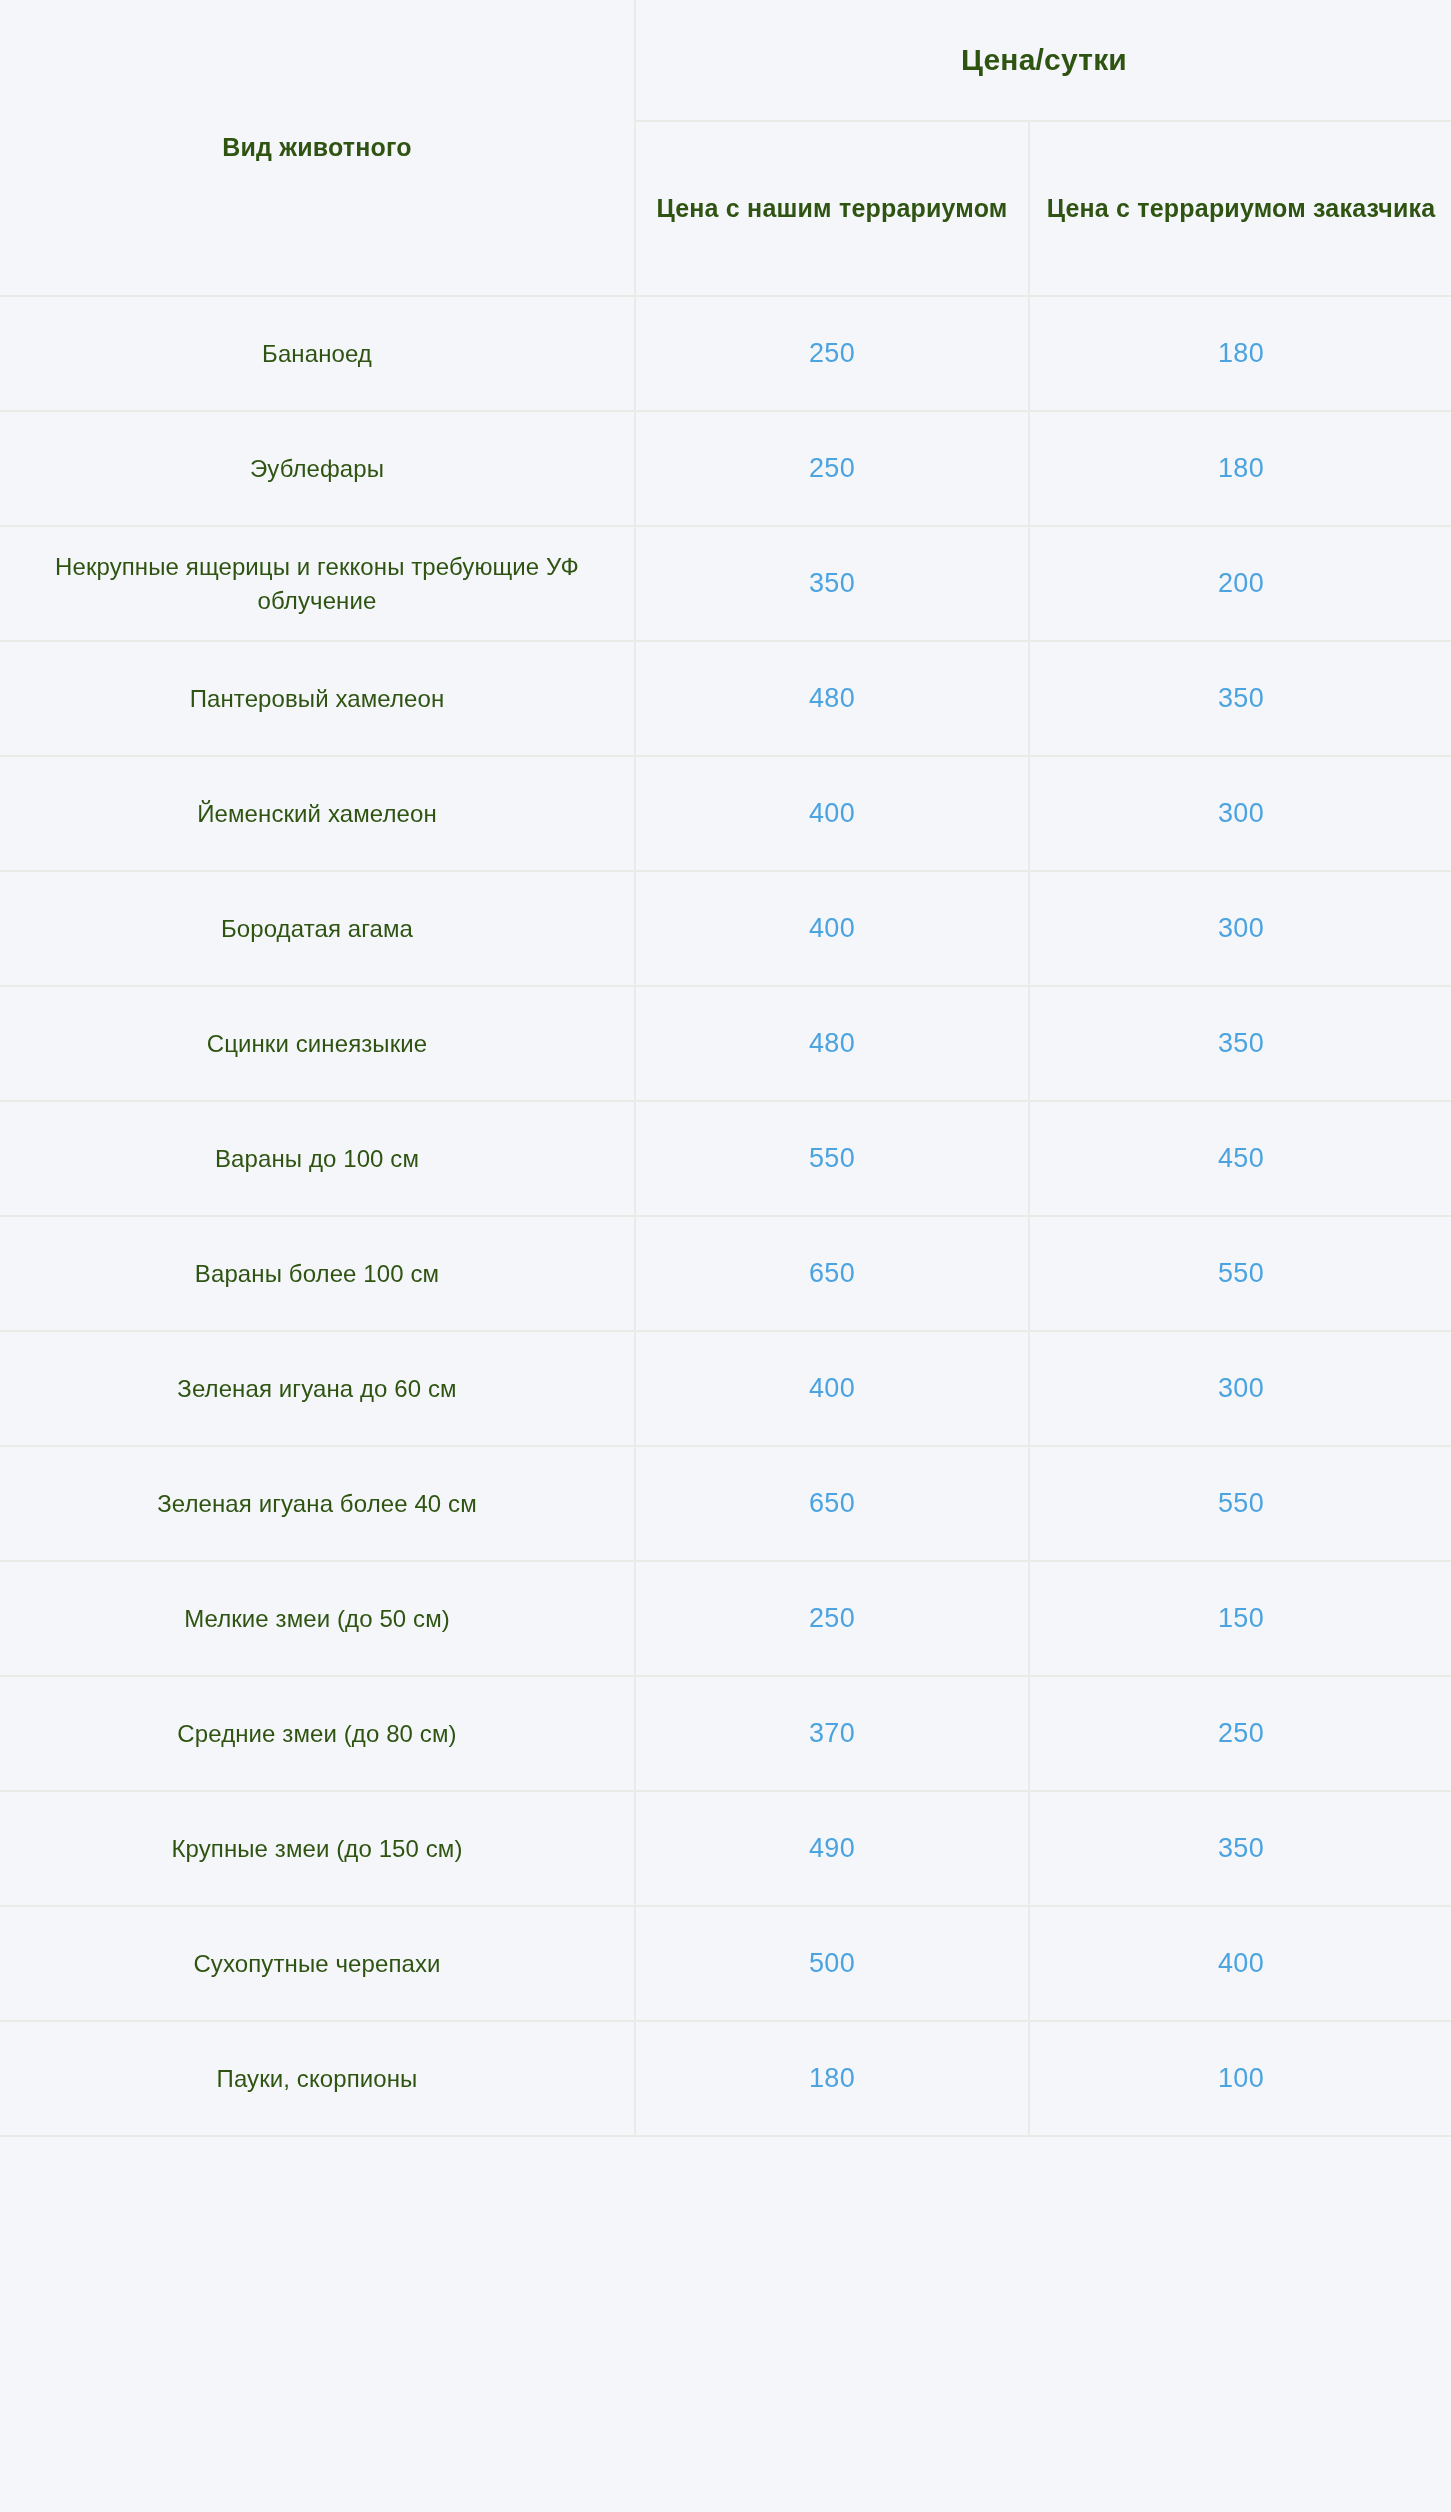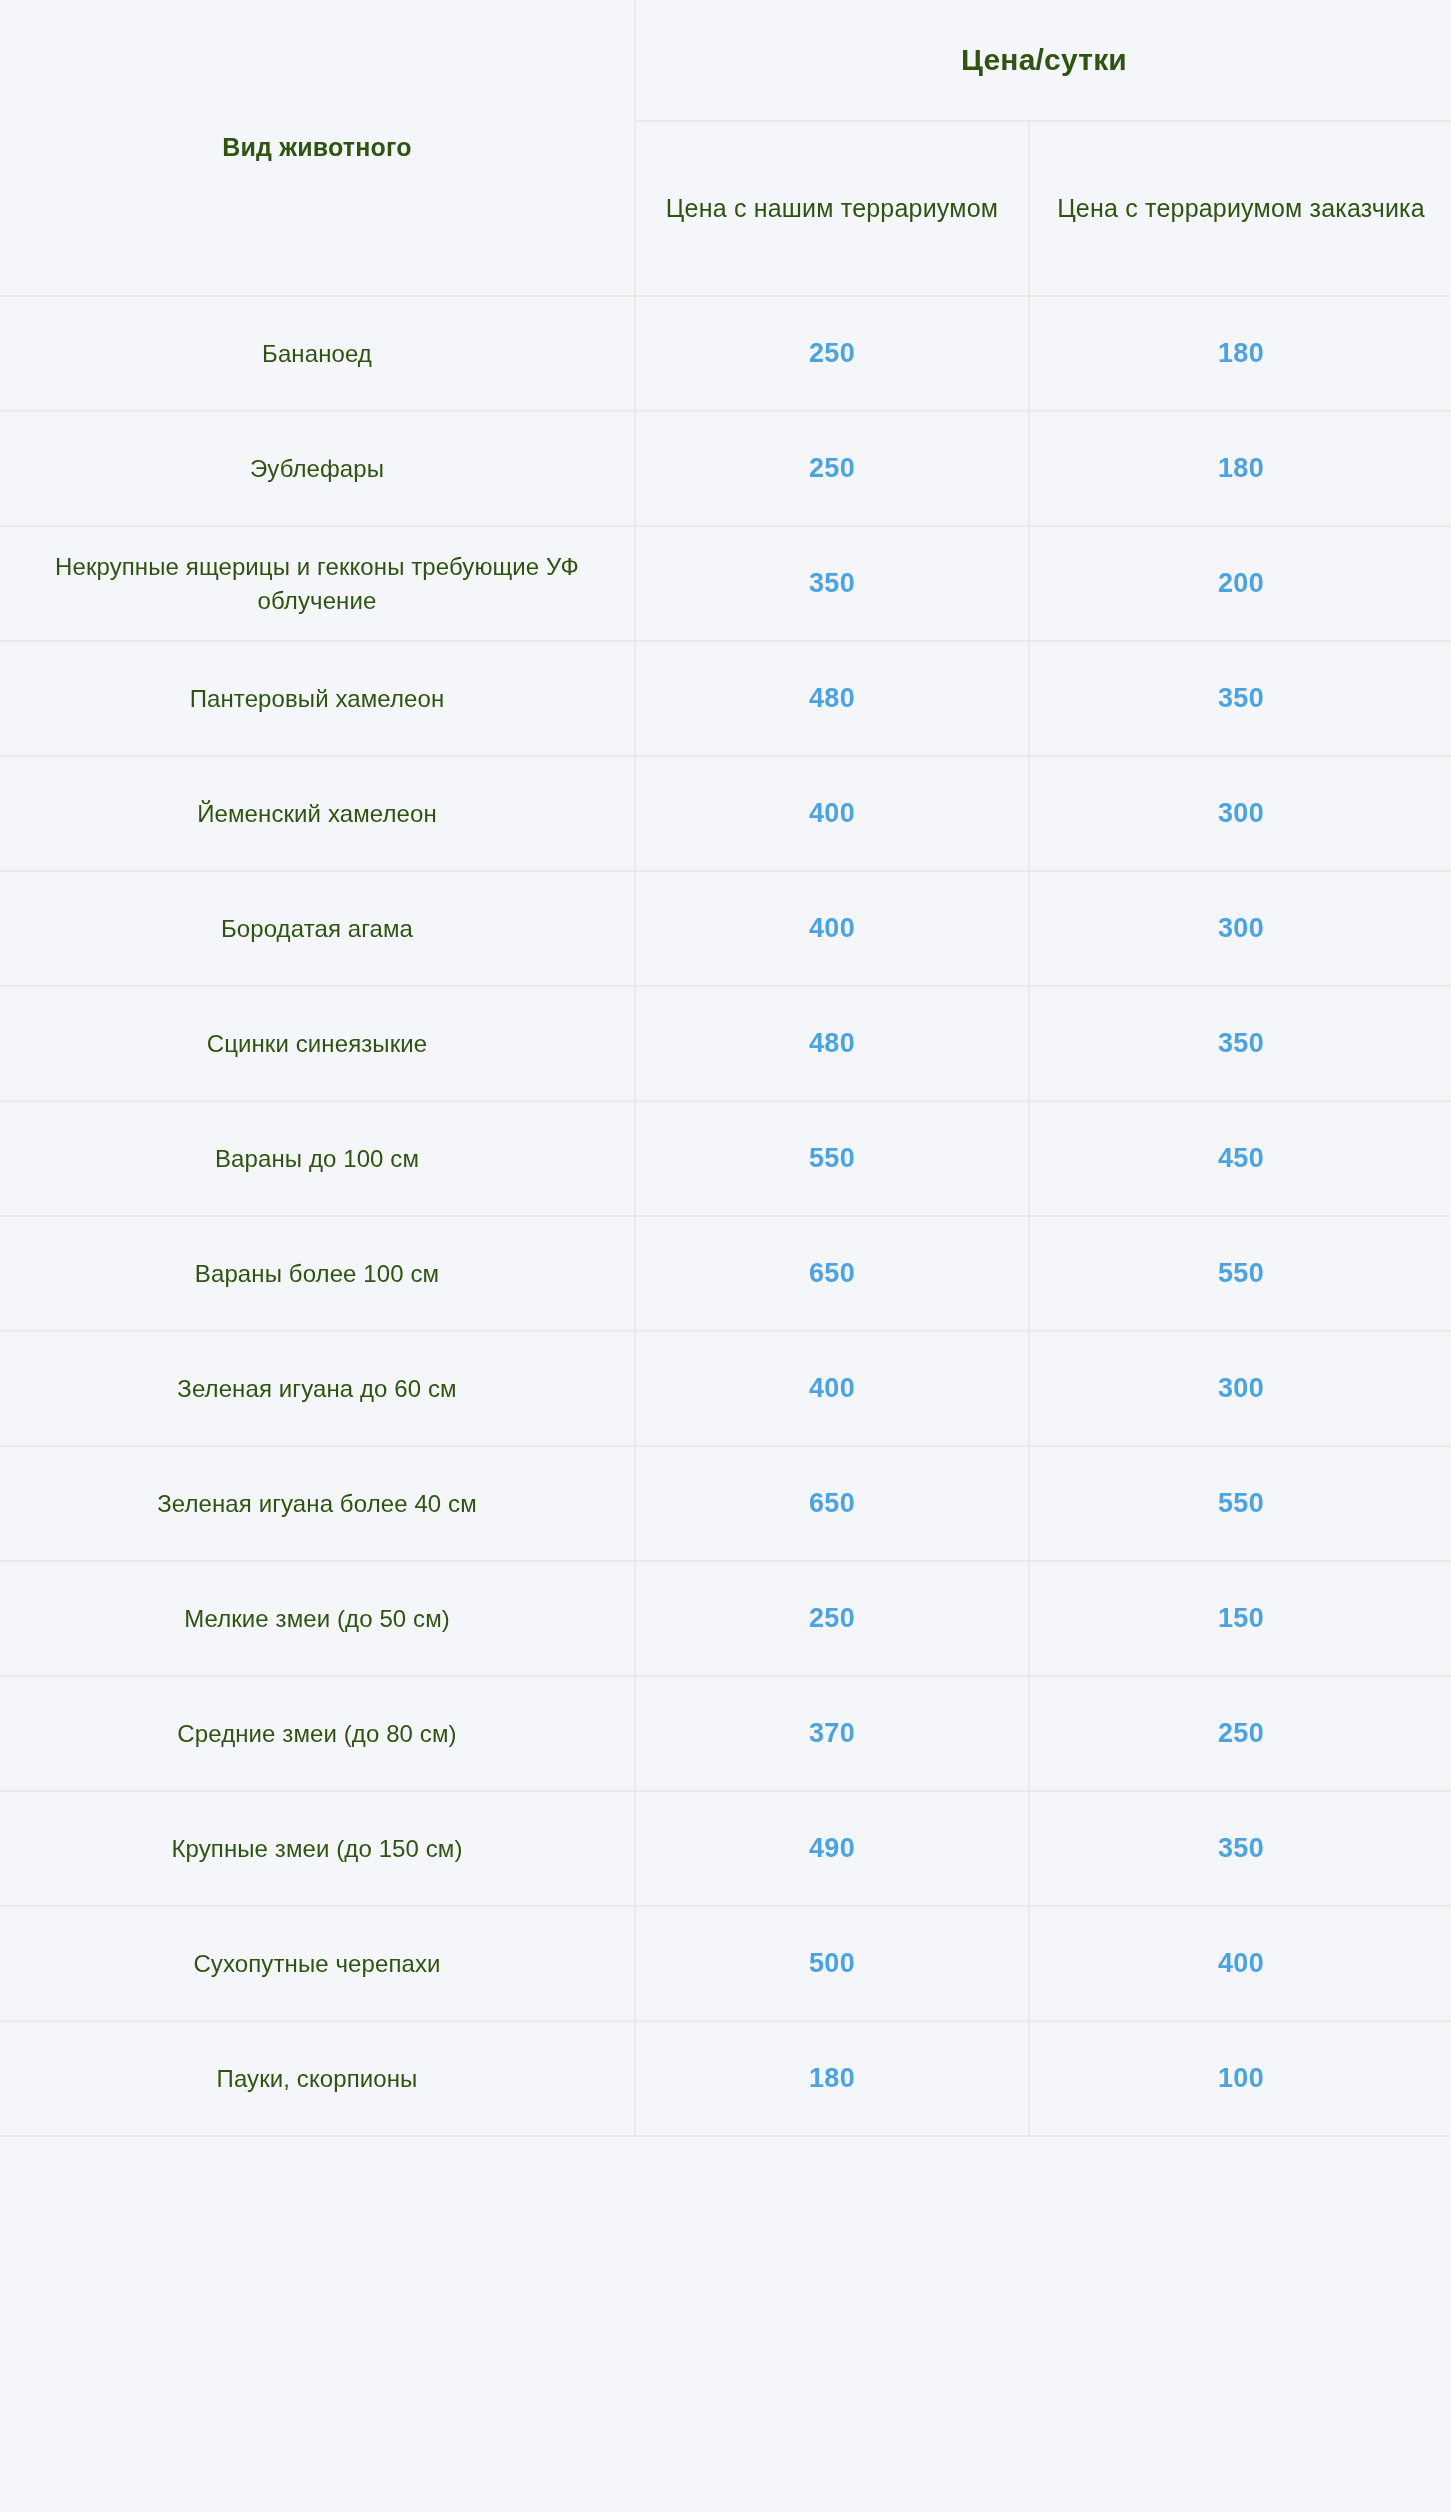--- a/index.html
+++ b/index.html
@@ -51,41 +51,41 @@
   .th-animal {
     color: #2f5412;
     font-weight: bold;
     font-size: 25px;
     height: 293px;
     letter-spacing: 0.2px;
     margin-left: 29px;
   }
   .th-sub {
     color: #2f5412;
-    font-weight: normal;
+    font-weight: bold;
     font-size: 25px;
     height: 173px;
     line-height: 1.35;
     padding: 0 25px;
     letter-spacing: 0.2px;
   }
 
   
   .price-table tbody tr { height: 115px; }
 
   .cell-animal {
     color: #2f5412;
     font-size: 24px;
     line-height: 1.4;
     padding: 7.6px 38px;
     letter-spacing: 0.1px;
   }
   .cell-price {
     color: #4ba3df;
-    font-weight: bold;
+    font-weight: normal;
     font-size: 27px;
     letter-spacing: 0.4px;
   }
 </style>
 </head>
 <body>
 
 <table class="price-table">
   <colgroup>
     <col class="col-animal">

